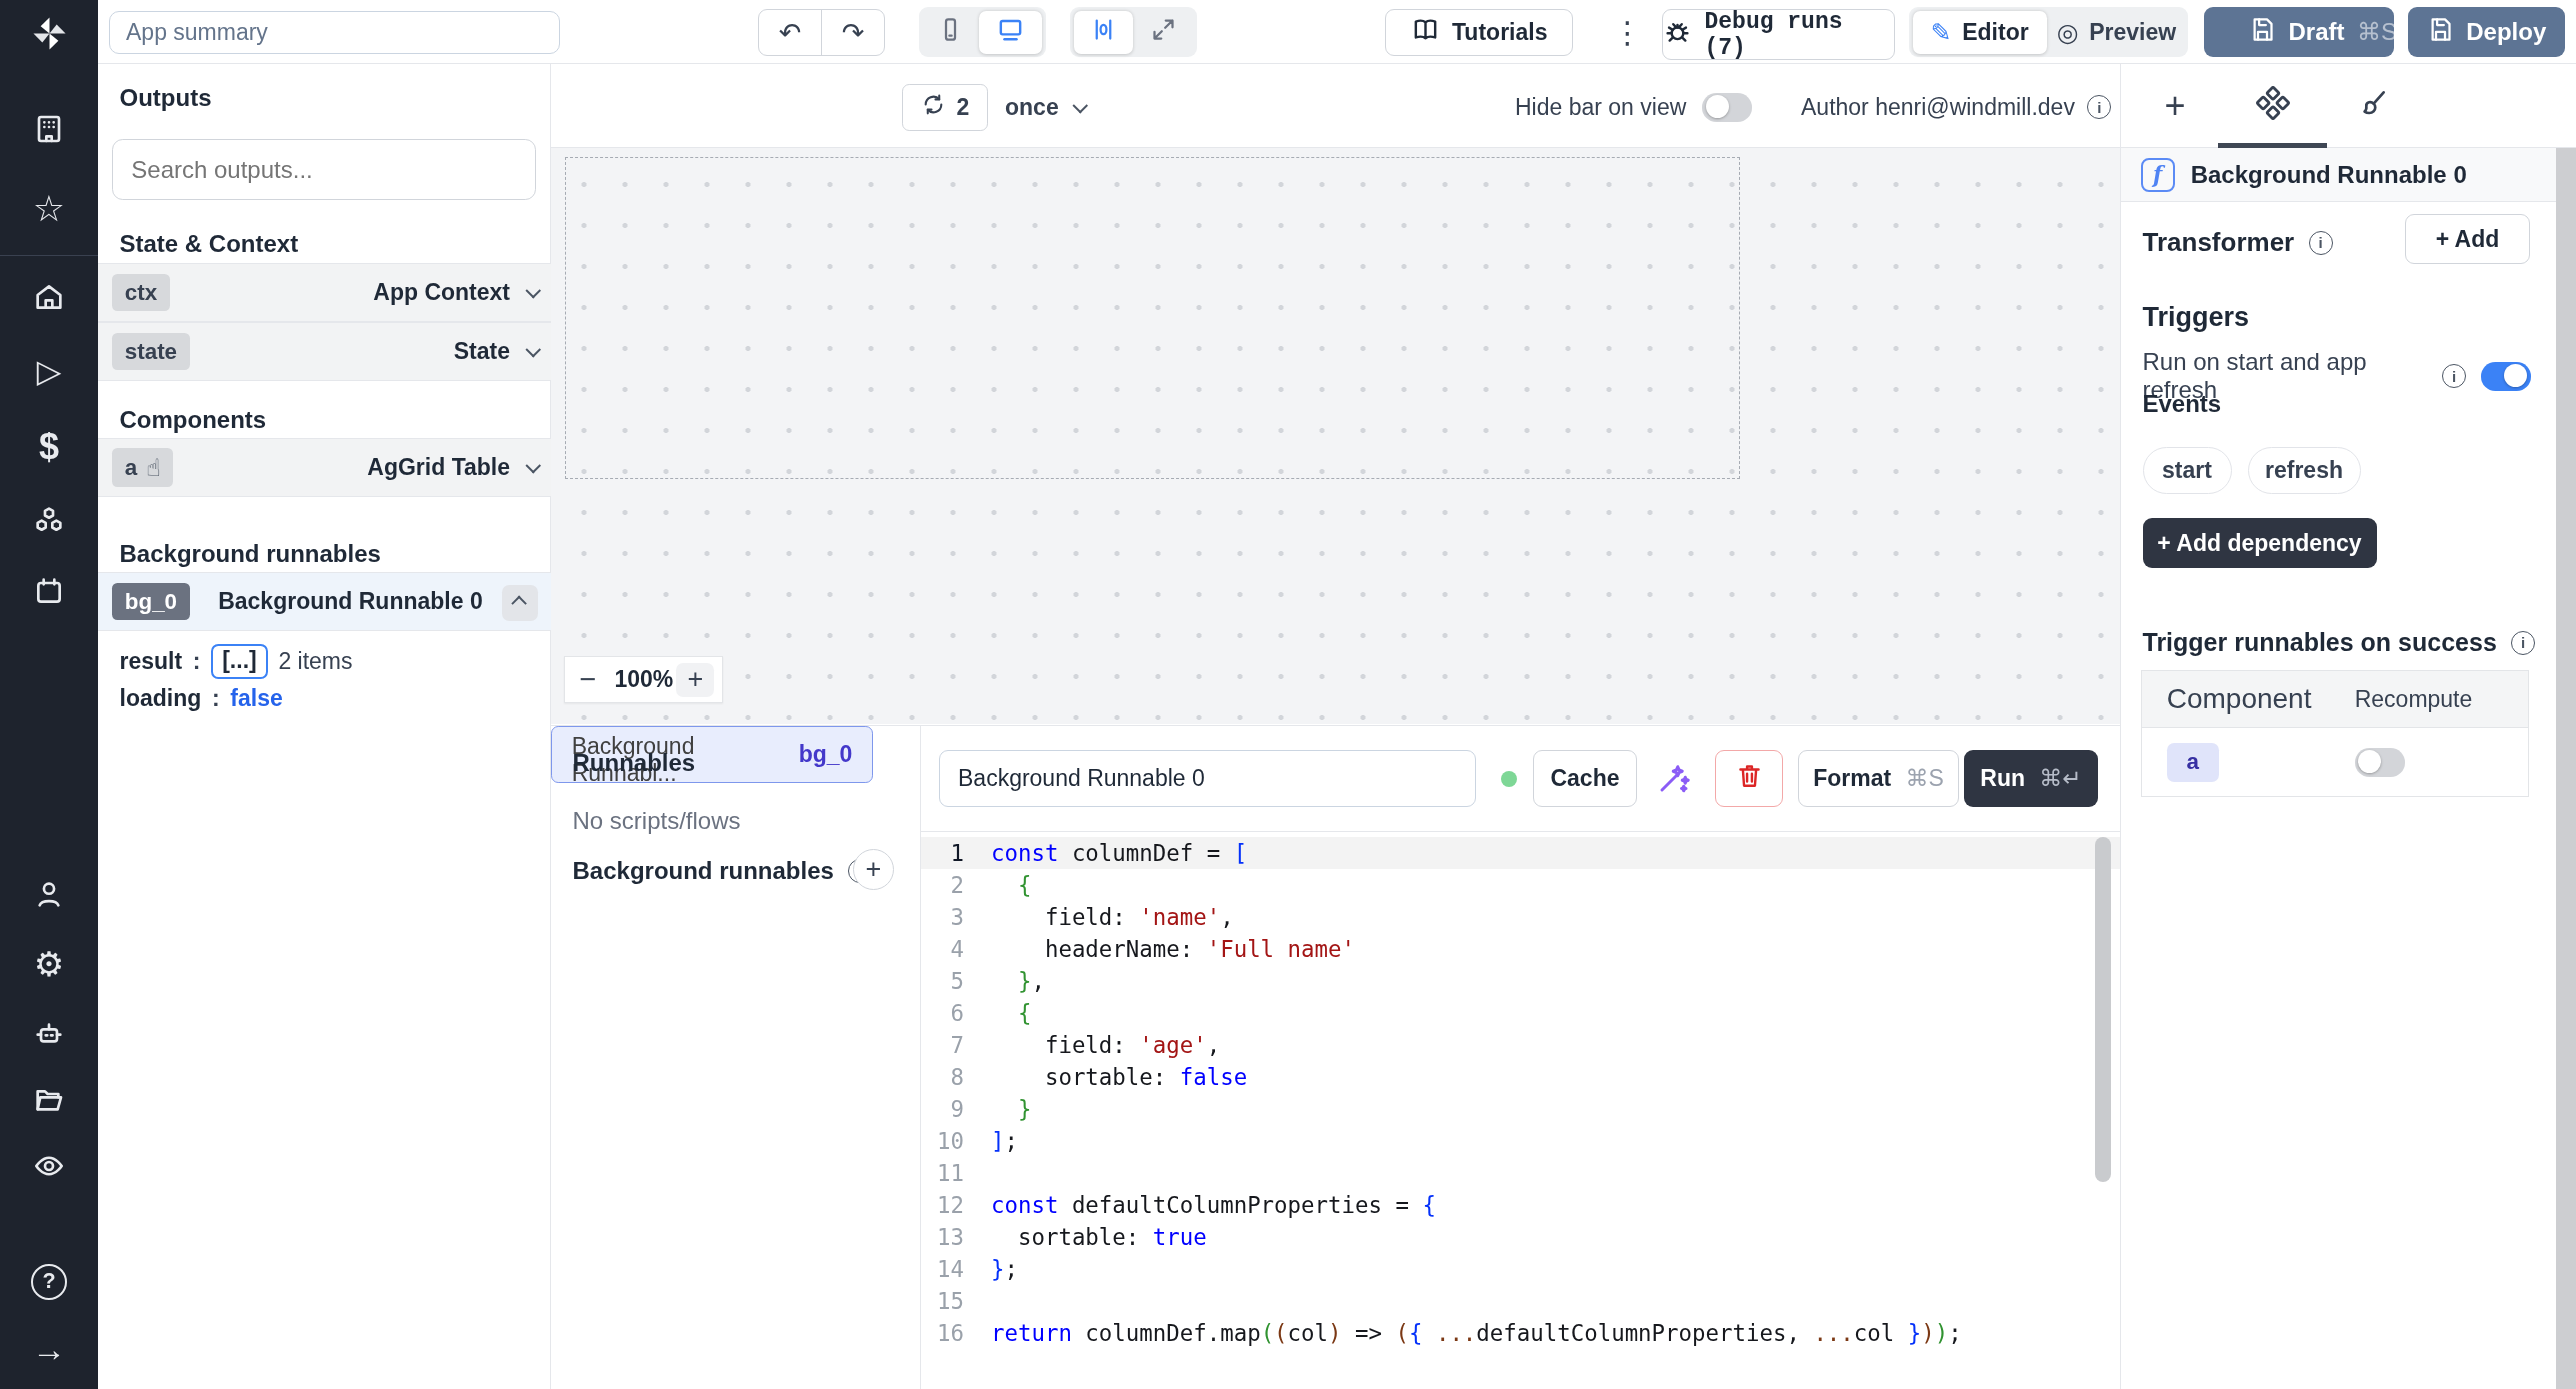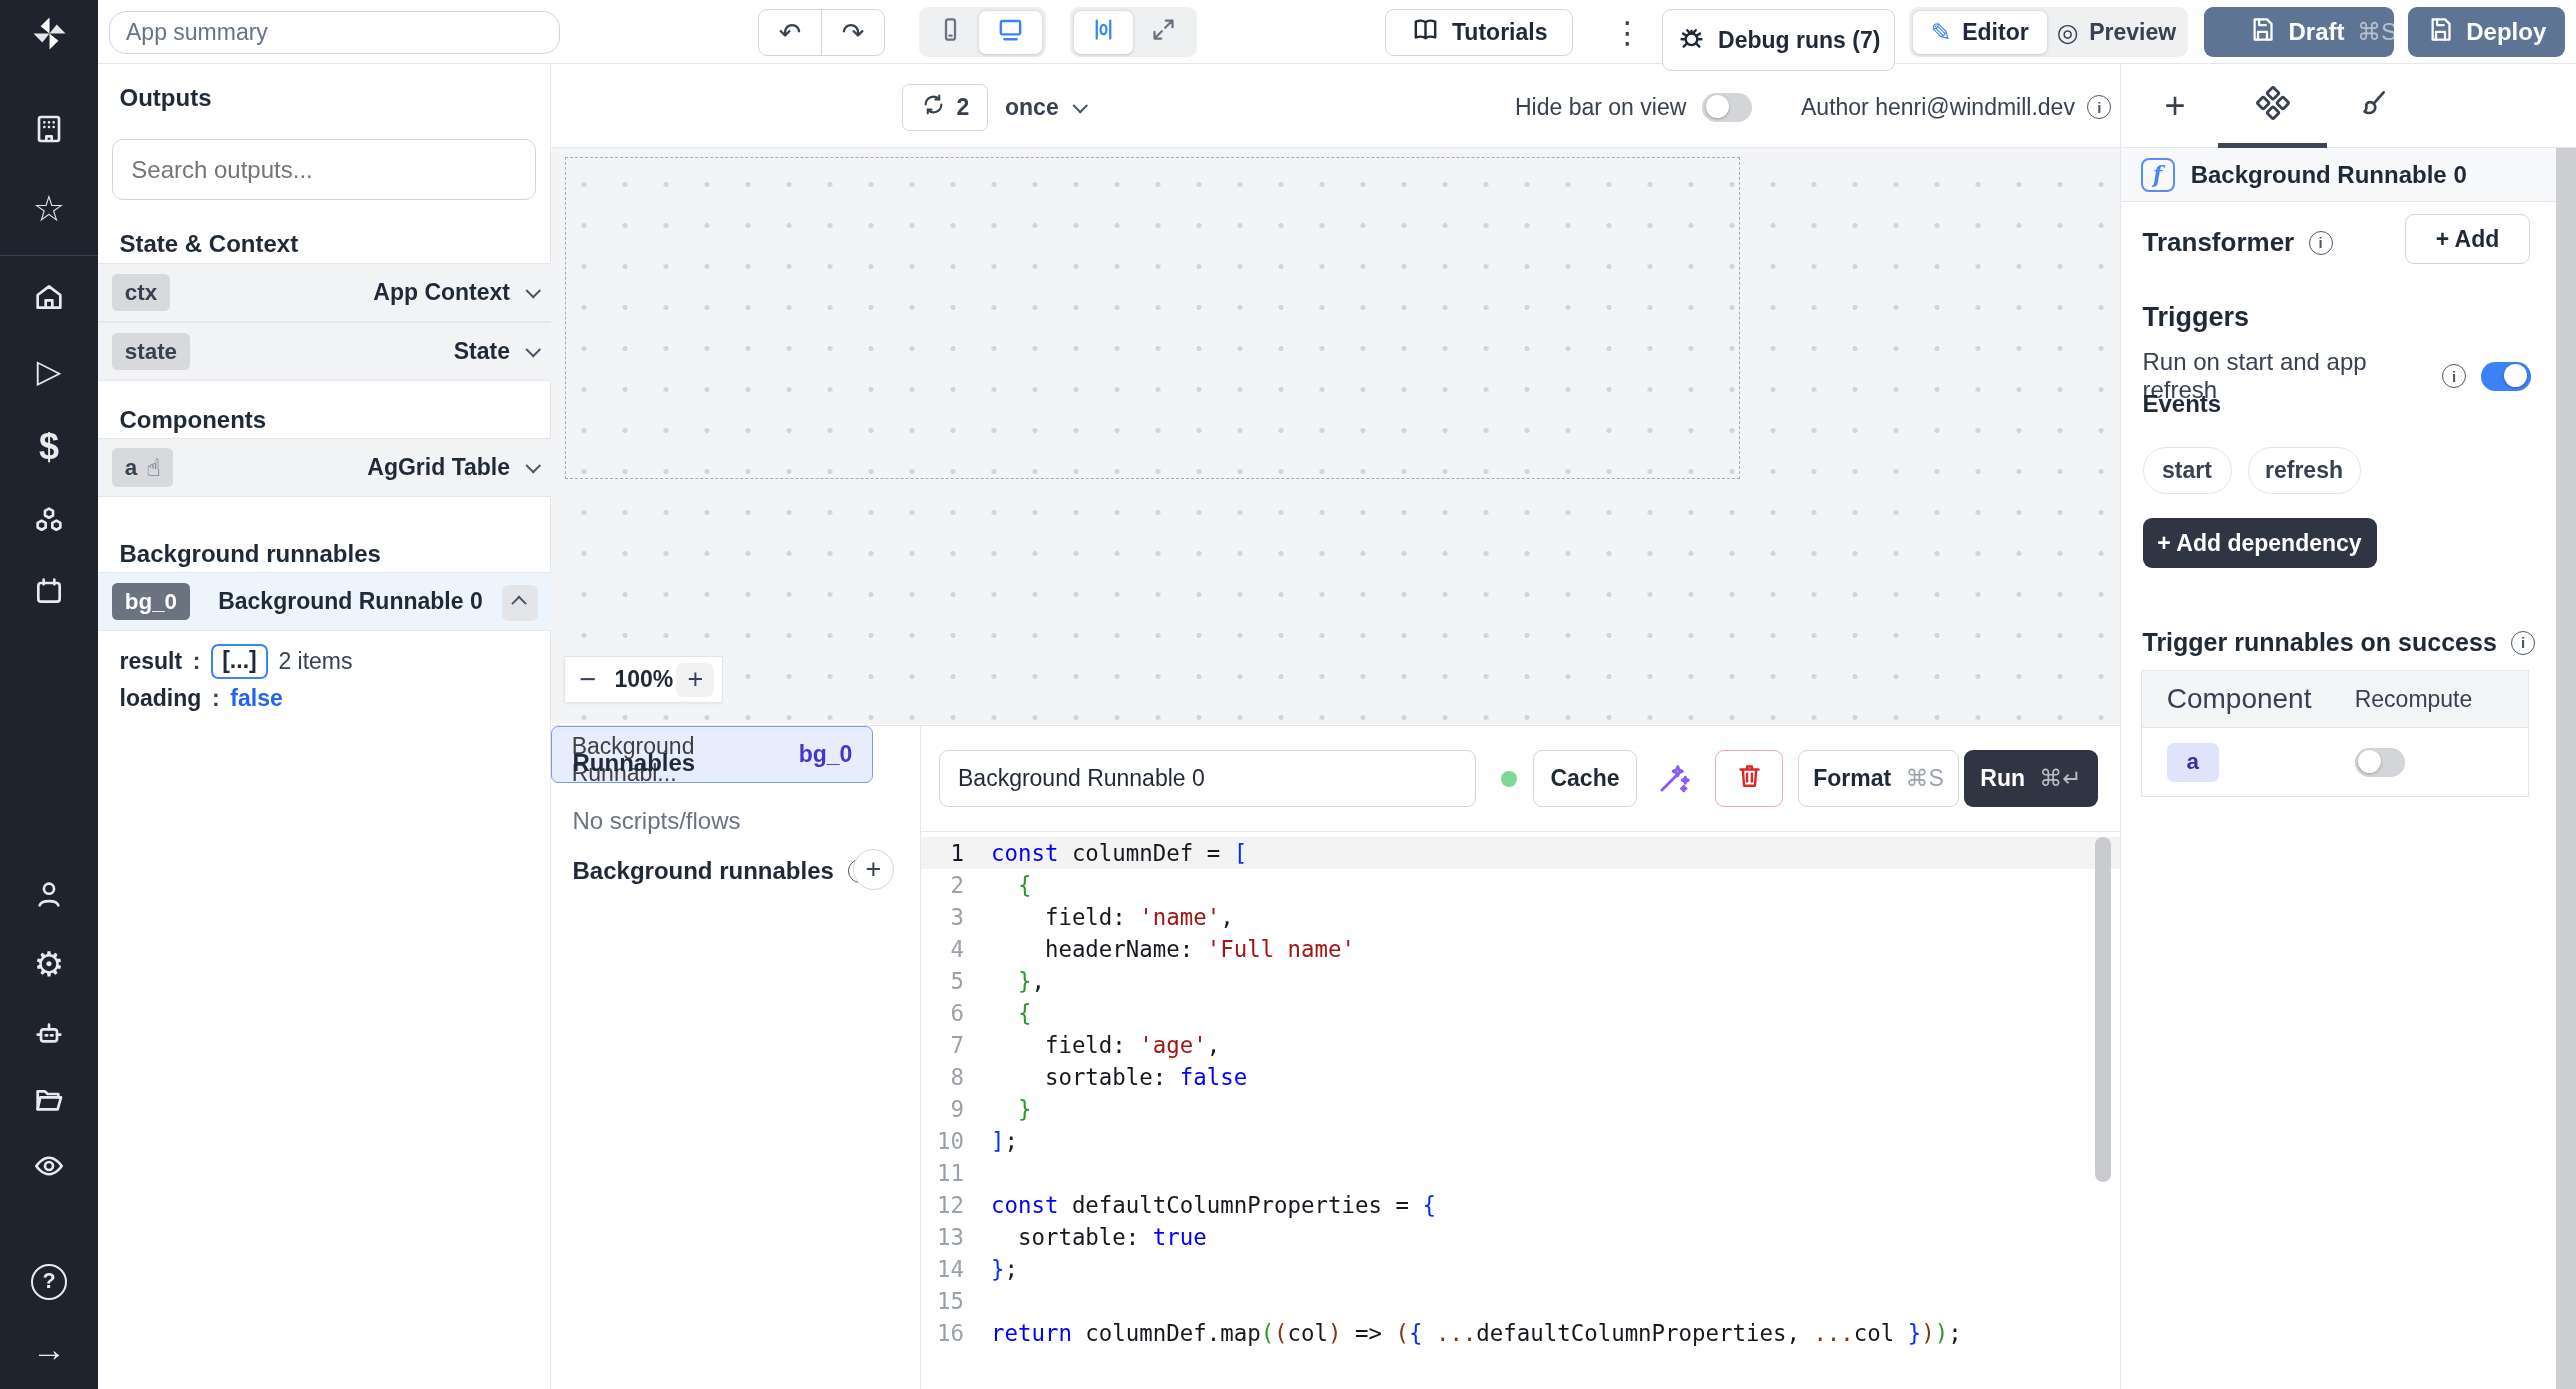--- a/index.html
+++ b/index.html
@@ -3,21 +3,21 @@
 <meta charset="utf-8">
 <style>
   * { margin:0; padding:0; box-sizing:border-box; }
   html,body { width:2576px; height:1390px; overflow:hidden; }
   body { font-family:"Liberation Sans","DejaVu Sans",sans-serif; color:#374151; background:#fff; font-size:23px; }
   .abs { position:absolute; }
   #app { position:relative; width:2576px; height:1390px; }
 
   
   #topbar { left:0; top:0; width:2576px; height:64px; background:#fff; border-bottom:1.8px solid #e5e7eb; z-index:5; }
-  .tb-input { left:109px; top:10.7px; width:451px; height:43px; border:1.8px solid #cbd5e1; border-radius:17px; padding:0 16px; font-size:23px; color:#64748b; background:#fff; font-family:inherit; }
+  .tb-input { left:109px; top:10.7px; width:451px; height:43px; border:1.8px solid #cbd5e1; border-radius:10px; padding:0 16px; font-size:23px; color:#64748b; background:#fff; font-family:inherit; }
   .btn-group { display:flex; align-items:center; border:1.8px solid #d1d5db; border-radius:9px; background:#fff; overflow:hidden; }
   .icon-btn { display:flex; align-items:center; justify-content:center; height:100%; cursor:pointer; color:#374151; }
   .seg-wrap { background:#eef0f2; border-radius:9px; display:flex; align-items:center; padding:3.6px; gap:1.8px; }
   .seg { display:flex; align-items:center; justify-content:center; gap:10.7px; border-radius:7.2px; color:#6b7280; cursor:pointer; }
   .seg.active { background:#fff; box-shadow:0 0.9px 3.6px rgba(0,0,0,.18); color:#1f2937; }
   .tb-btn { display:flex; align-items:center; justify-content:center; gap:12.5px; border:1.8px solid #d1d5db; border-radius:9px; background:#fff; font-size:23px; color:#1f2937; font-weight:600; cursor:pointer; }
   .slate-btn { display:flex; align-items:center; justify-content:center; gap:12.5px; border-radius:9px; background:#5d7494; color:#fff; font-weight:700; font-size:24px; cursor:pointer; }
   .slate-btn .kbd { color:rgba(255,255,255,.55); font-weight:400; }
   svg.ic { stroke:currentColor; fill:none; stroke-width:2; stroke-linecap:round; stroke-linejoin:round; }
 
@@ -135,21 +135,21 @@
             </svg></span>
       </div>
     </div>
     <div class="tb-btn abs" style="left:1385px; top:9px; width:188px; height:47px;">
       <span><svg class="ic" width="29" height="29" viewBox="0 0 24 24">
             <path d="M12 6c-2-1.6-5-1.6-8-.6v13.2c3-1 6-1 8 .6 2-1.6 5-1.6 8-.6V5.4c-3-1-6-1-8 .6zM12 6v13.2"></path>
           </svg></span>
       <span>Tutorials</span>
     </div>
     <div class="icon-btn abs" style="left:1606px; top:12.5px; width:43px; height:39px; font-size:30px;">⋮</div>
-    <div class="tb-btn abs" style="left:1662px; top:9px; width:233px; height:62px;">
+    <div class="tb-btn abs" style="left:1662px; top:9px; width:233px; height:51px;font-family:Liberation Mono, monospace;">
       <span><svg class="ic" width="29" height="29" viewBox="0 0 24 24">
             <circle cx="12" cy="13.5" r="4.8"></circle>
             <path d="M12 8.7V6.5M8.5 6l1.8 2M15.5 6l-1.8 2M3.8 13.5h3.4M16.8 13.5h3.4M5.5 19.5l2.3-2.3M18.5 19.5l-2.3-2.3M5 8.8l3 1.7M19 8.8l-3 1.7"></path>
           </svg></span>
       <span>Debug runs (7)</span>
     </div>
     <div class="seg-wrap abs" style="left:1909px; top:7.2px; height:50px;">
       <div class="seg active" style="width:134px; height:43px; font-weight:700;">
         <span style="color:#3b82f6; font-size:25px;">✎</span>
         <span>Editor</span>

